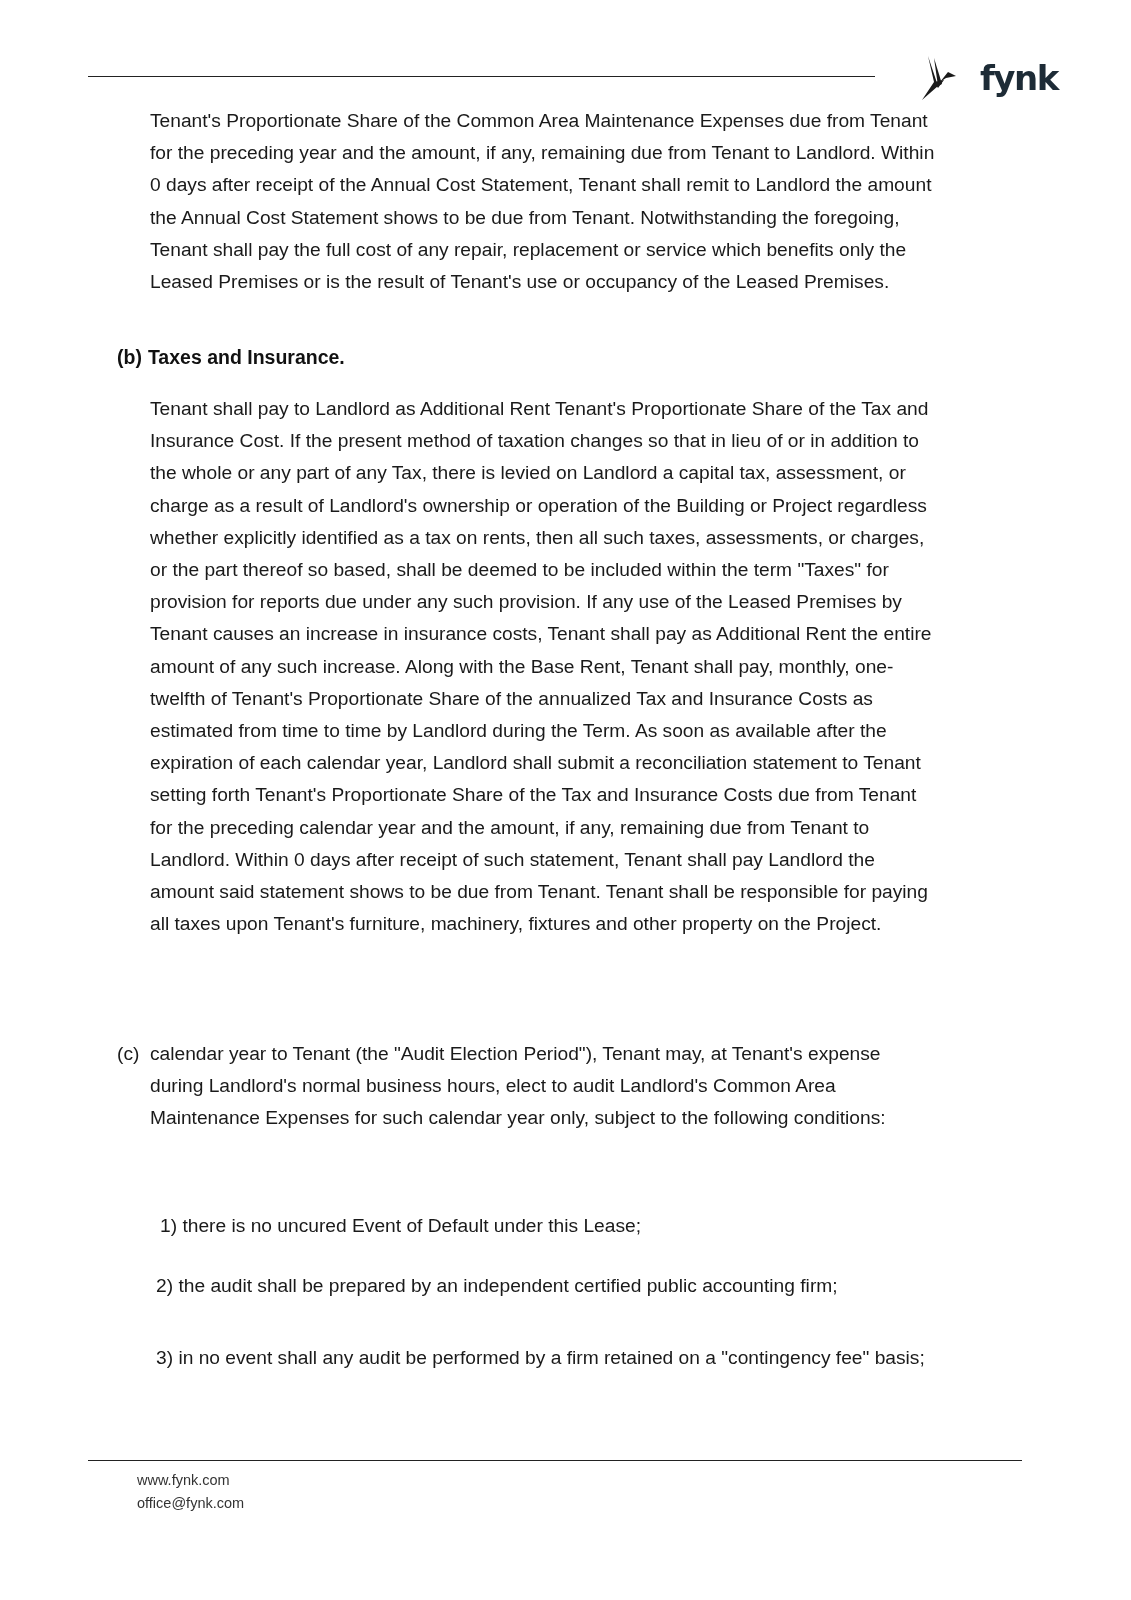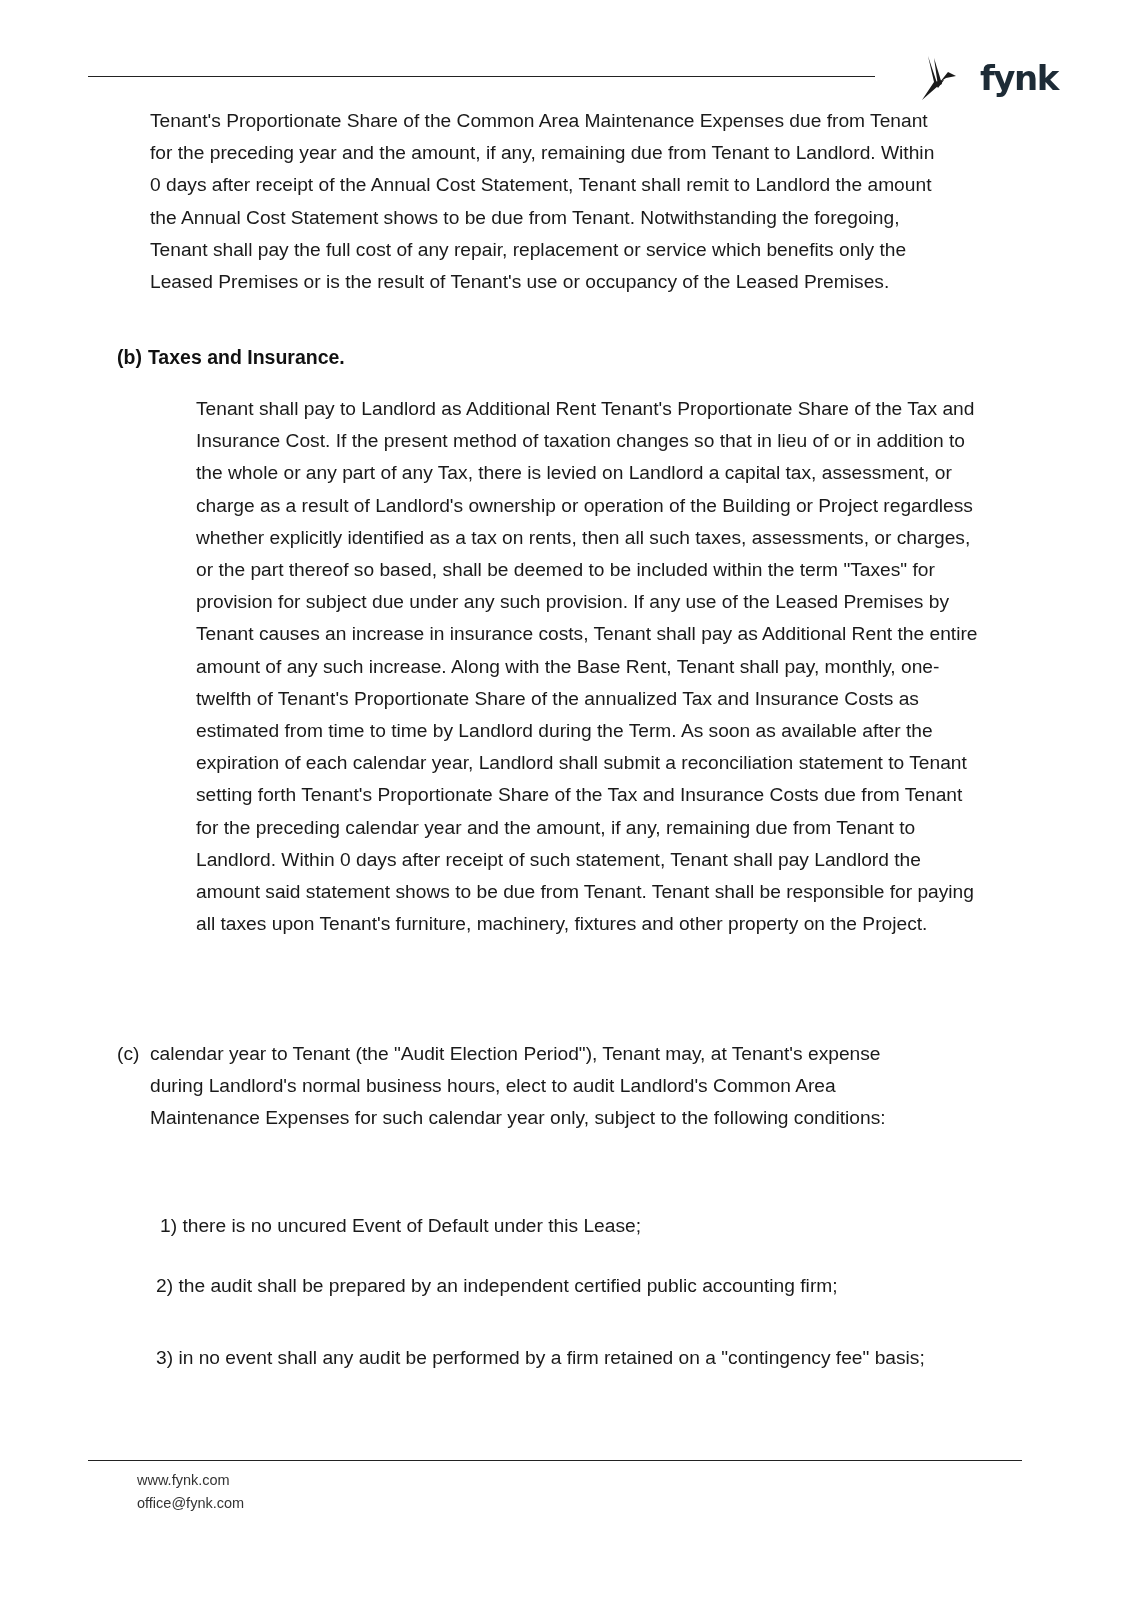--- a/index.html
+++ b/index.html
@@ -64,28 +64,28 @@
     <span class="line">0 days after receipt of the Annual Cost Statement, Tenant shall remit to Landlord the amount</span>
     <span class="line">the Annual Cost Statement shows to be due from Tenant. Notwithstanding the foregoing,</span>
     <span class="line">Tenant shall pay the full cost of any repair, replacement or service which benefits only the</span>
     <span class="line">Leased Premises or is the result of Tenant's use or occupancy of the Leased Premises.</span>
   </div>
 
   <div class="heading">
     <span class="label">(b)</span><span>Taxes and Insurance.</span>
   </div>
 
-  <div class="para" style="top:393px;margin-left:46px;">
+  <div class="para" style="top:393px;">
     <span class="line">Tenant shall pay to Landlord as Additional Rent Tenant's Proportionate Share of the Tax and</span>
     <span class="line">Insurance Cost. If the present method of taxation changes so that in lieu of or in addition to</span>
     <span class="line">the whole or any part of any Tax, there is levied on Landlord a capital tax, assessment, or</span>
     <span class="line">charge as a result of Landlord's ownership or operation of the Building or Project regardless</span>
     <span class="line">whether explicitly identified as a tax on rents, then all such taxes, assessments, or charges,</span>
     <span class="line">or the part thereof so based, shall be deemed to be included within the term "Taxes" for</span>
-    <span class="line">provision for subject due under any such provision. If any use of the Leased Premises by</span>
+    <span class="line">provision for reports due under any such provision. If any use of the Leased Premises by</span>
     <span class="line">Tenant causes an increase in insurance costs, Tenant shall pay as Additional Rent the entire</span>
     <span class="line">amount of any such increase. Along with the Base Rent, Tenant shall pay, monthly, one-</span>
     <span class="line">twelfth of Tenant's Proportionate Share of the annualized Tax and Insurance Costs as</span>
     <span class="line">estimated from time to time by Landlord during the Term. As soon as available after the</span>
     <span class="line">expiration of each calendar year, Landlord shall submit a reconciliation statement to Tenant</span>
     <span class="line">setting forth Tenant's Proportionate Share of the Tax and Insurance Costs due from Tenant</span>
     <span class="line">for the preceding calendar year and the amount, if any, remaining due from Tenant to</span>
     <span class="line">Landlord. Within 0 days after receipt of such statement, Tenant shall pay Landlord the</span>
     <span class="line">amount said statement shows to be due from Tenant. Tenant shall be responsible for paying</span>
     <span class="line">all taxes upon Tenant's furniture, machinery, fixtures and other property on the Project.</span>

